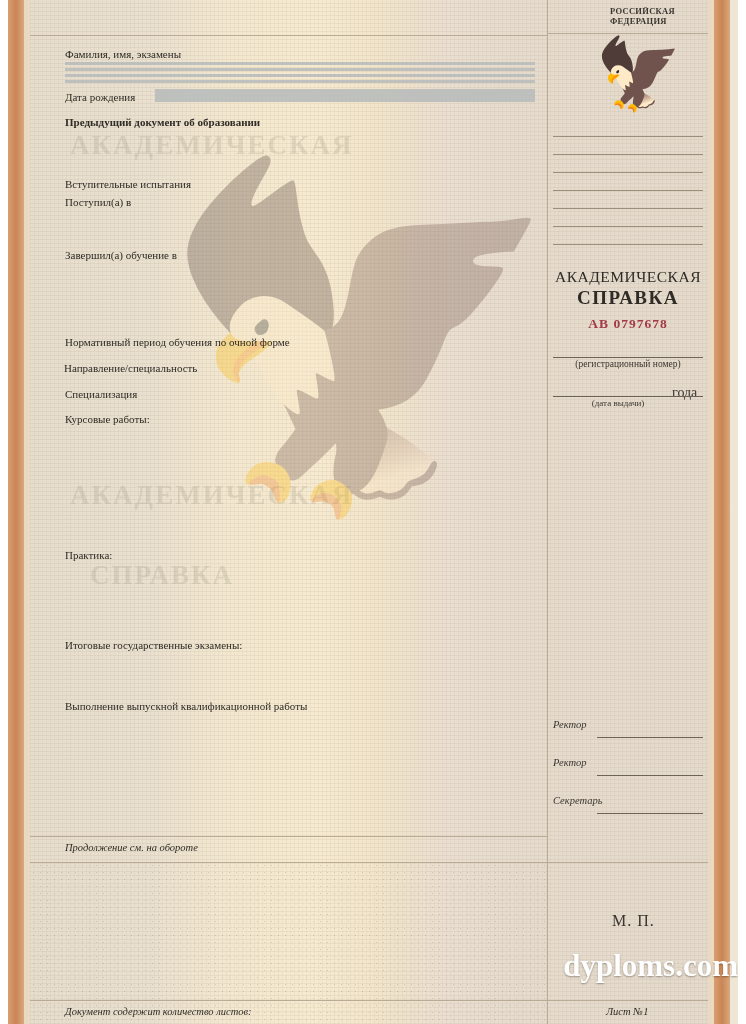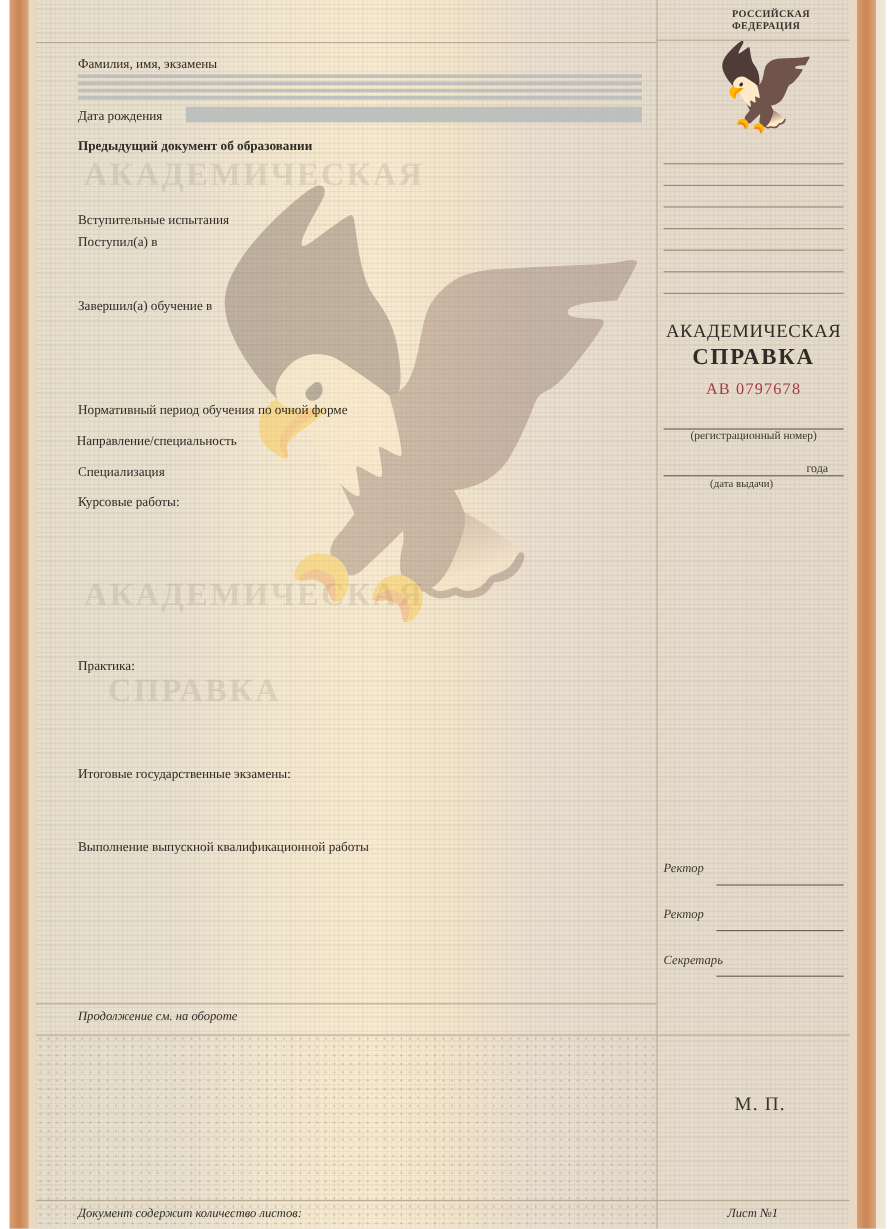--- a/index.html
+++ b/index.html
@@ -172,21 +172,21 @@
   .akadem .l1 { font-size: 15.5px; letter-spacing: .5px; }
   .akadem .l2 { font-size: 19px; font-weight: bold; letter-spacing: 1.5px; margin-top: 1px;}
   .serial {
     position: absolute;
     left: 548px;
     top: 316px;
     width: 160px;
     text-align: center;
     font-family: "Liberation Serif", serif;
     font-size: 13.5px;
-    font-weight: normal;
+    font-weight: bold;
     letter-spacing: 1px;
     color: #a33a46;
   }
 
   .regnum-line {
     position: absolute;
     left: 553px;
     top: 357px;
     width: 150px;
     border-bottom: 1px solid #6d6458;
@@ -204,21 +204,21 @@
     position: absolute;
     left: 553px;
     top: 396px;
     width: 150px;
     border-bottom: 1px solid #6d6458;
   }
   .date-god {
     position: absolute;
     left: 672px;
     top: 385px;
-    font-size: 10px;
+    font-size: 14px;
     color: #3b3630;
   }
   .date-cap {
     position: absolute;
     left: 548px;
     top: 398px;
     width: 140px;
     text-align: center;
     font-size: 9px;
     color: #3b3630;
@@ -409,13 +409,14 @@
   <div class="hr" style="top:836px;"></div>
   <div class="hr full" style="top:862px; left:30px;"></div>
   <div class="hr full" style="top:1000px; left:30px;"></div>
 
   <div class="dotband"></div>
 
   <div class="cont-note">Продолжение см. на обороте</div>
   <div class="bottom-note">Документ содержит количество листов:</div>
   <div class="sheet-no">Лист №1</div>
 
+  <div class="brand">dyploms.com</div>
 </div>
 
 </body></html>

